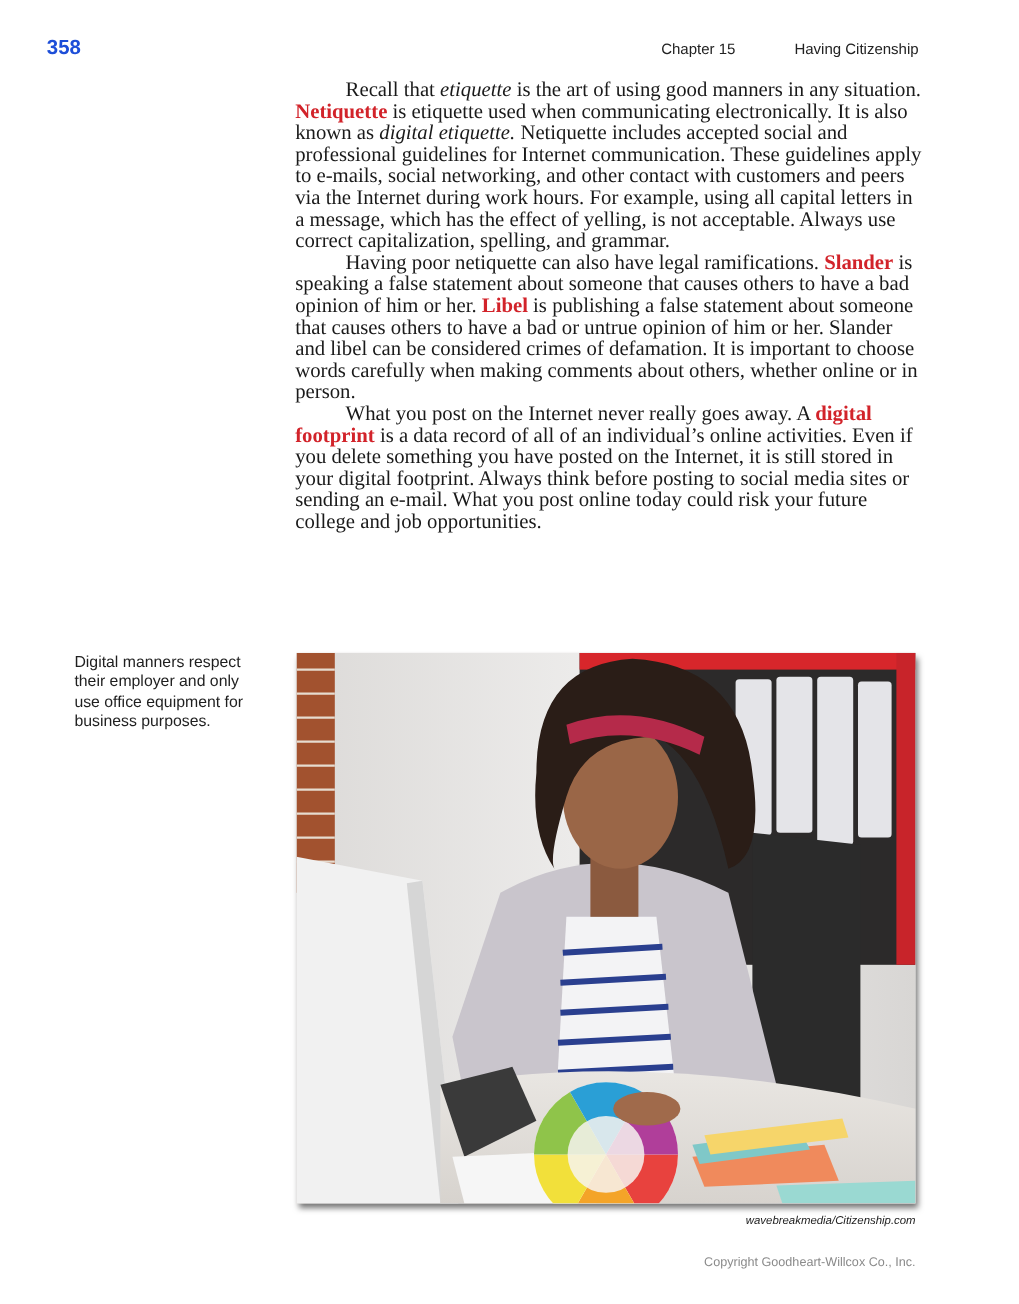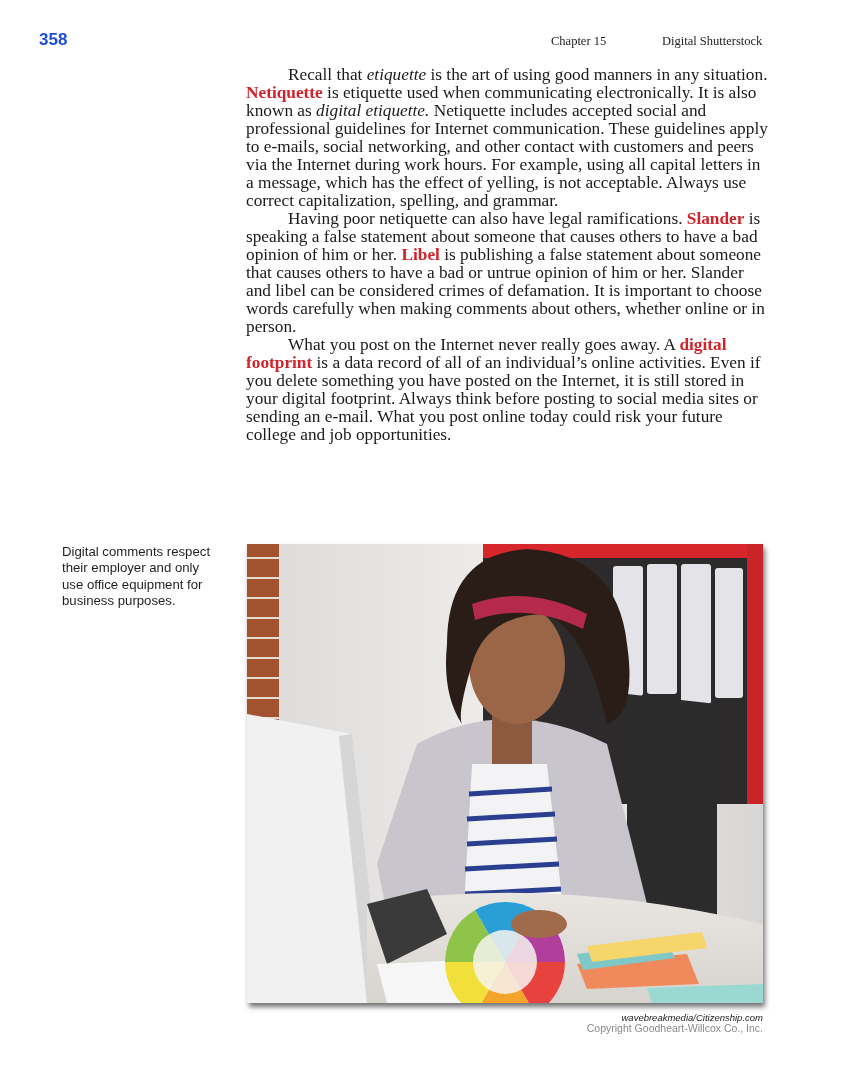--- a/index.html
+++ b/index.html
@@ -1,44 +1,44 @@
 <!DOCTYPE html>
 <html><head>
 <meta charset="utf-8">
 <style>
   html, body { margin:0; padding:0; background:#ffffff; }
   body { width:849px; height:1087px; position:relative; overflow:hidden; font-family:"Liberation Sans", sans-serif; color:#1a1a1a; }
   .page-number { position:absolute; left:39px; top:30px; font-family:"Liberation Sans", sans-serif; font-weight:bold; font-size:17px; color:#1d4ed8; }
-  .running-head { position:absolute; top:34px; font-family:Liberation Serif, serif; font-size:12.5px; color:#222;text-align:center; }
+  .running-head { position:absolute; top:34px; font-family:Liberation Sans, sans-serif; font-size:12.5px; color:#222;text-align:center; }
   .chapter-label { left:551px; }
   .chapter-title { left:662px; }
   .body-text { position:absolute; left:246px; top:66px; width:522px; font-family:"Liberation Serif", serif; font-size:17.3px; line-height:18px; color:#1a1a1a; }
   .body-text p { margin:0; text-indent:42px; }
   .term { color:#d2232a; font-weight:bold; }
   .body-text em { font-style:italic; }
   .caption { position:absolute; left:62px; top:544px; width:160px; font-family:"Liberation Sans", sans-serif; font-size:13.2px; line-height:16.3px; color:#1f1f1f; }
   .photo { position:absolute; left:247px; top:544px; width:516px; height:459px; overflow:hidden; box-shadow: 2px 4px 5px rgba(0,0,0,0.55); background:#e8e6e4; }
   .photo-credit { position:absolute; right:86px; top:1012px; font-family:"Liberation Sans", sans-serif; font-style:italic; font-size:9.5px; color:#222; }
-  .copyright { position:absolute; right:86px; top:1022px; font-family:"Liberation Sans", sans-serif; font-size:10.5px; color:#8a8a8a; }
+  .copyright { position:absolute; right:86px; top:1046px; font-family:"Liberation Sans", sans-serif; font-size:10.5px; color:#8a8a8a; }
   svg { display:block; }
 </style>
 </head>
 <body>
 
 <div class="page-number">358</div>
 <div class="running-head chapter-label">Chapter 15</div>
-<div class="running-head chapter-title">Digital Shutterstock</div>
+<div class="running-head chapter-title">Having Citizenship</div>
 
 <div class="body-text">
   <p><span>Recall that </span><em>etiquette</em><span> is the art of using good manners in any situation. </span><span class="term">Netiquette</span><span> is etiquette used when communicating electronically. It is also known as </span><em>digital etiquette.</em><span> Netiquette includes accepted social and professional guidelines for Internet communication. These guidelines apply to e-mails, social networking, and other contact with customers and peers via the Internet during work hours. For example, using all capital letters in a message, which has the effect of yelling, is not acceptable. Always use correct capitalization, spelling, and grammar.</span></p>
   <p><span>Having poor netiquette can also have legal ramifications. </span><span class="term">Slander</span><span> is speaking a false statement about someone that causes others to have a bad opinion of him or her. </span><span class="term">Libel</span><span> is publishing a false statement about someone that causes others to have a bad or untrue opinion of him or her. Slander and libel can be considered crimes of defamation. It is important to choose words carefully when making comments about others, whether online or in person.</span></p>
   <p><span>What you post on the Internet never really goes away. A </span><span class="term">digital footprint</span><span> is a data record of all of an individual’s online activities. Even if you delete something you have posted on the Internet, it is still stored in your digital footprint. Always think before posting to social media sites or sending an e-mail. What you post online today could risk your future college and job opportunities.</span></p>
 </div>
 
-<div class="caption">Digital comments respect their employer and only use office equipment for business purposes.</div>
+<div class="caption">Digital manners respect their employer and only use office equipment for business purposes.</div>
 
 <div class="photo">
   <svg width="516" height="459" viewBox="0 0 516 459">
     <defs>
       <linearGradient id="wall" x1="0" x2="1">
           <stop offset="0" stop-color="#dcdad8"></stop>
           <stop offset="0.5" stop-color="#eeedec"></stop>
           <stop offset="1" stop-color="#d8d6d4"></stop>
         </linearGradient>
       <linearGradient id="desk" x1="0" x2="0" y1="0" y2="1">

